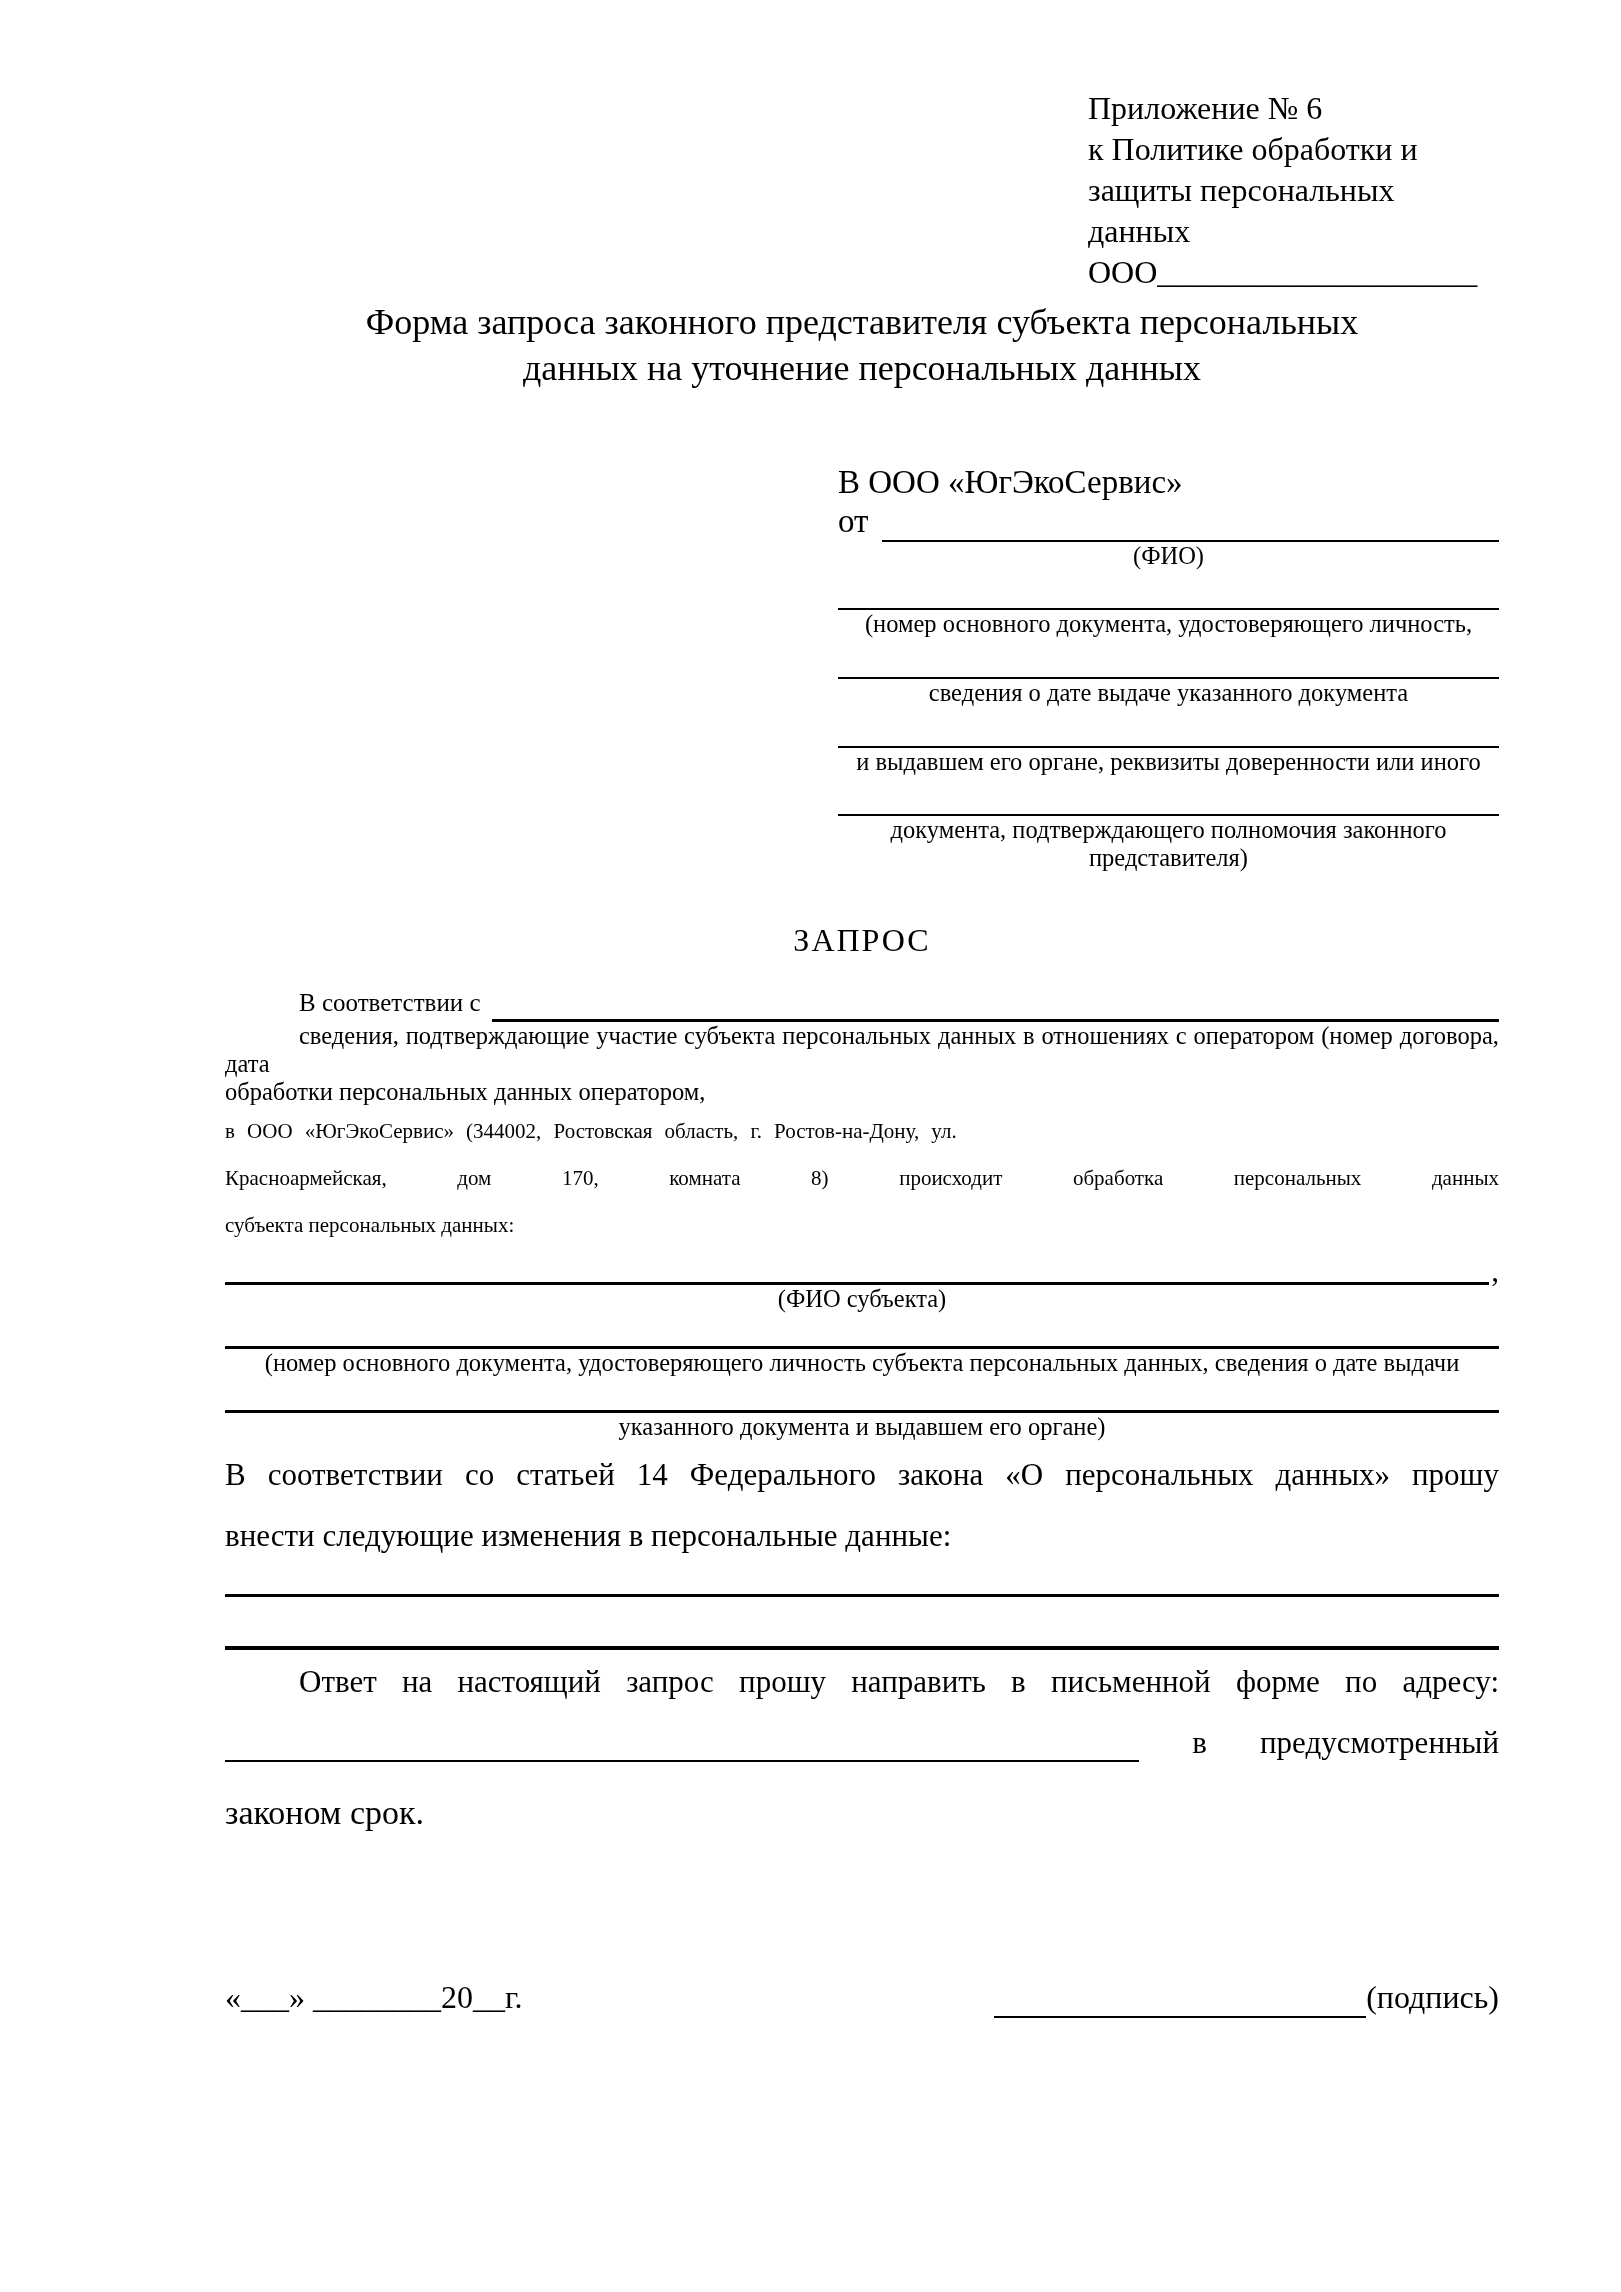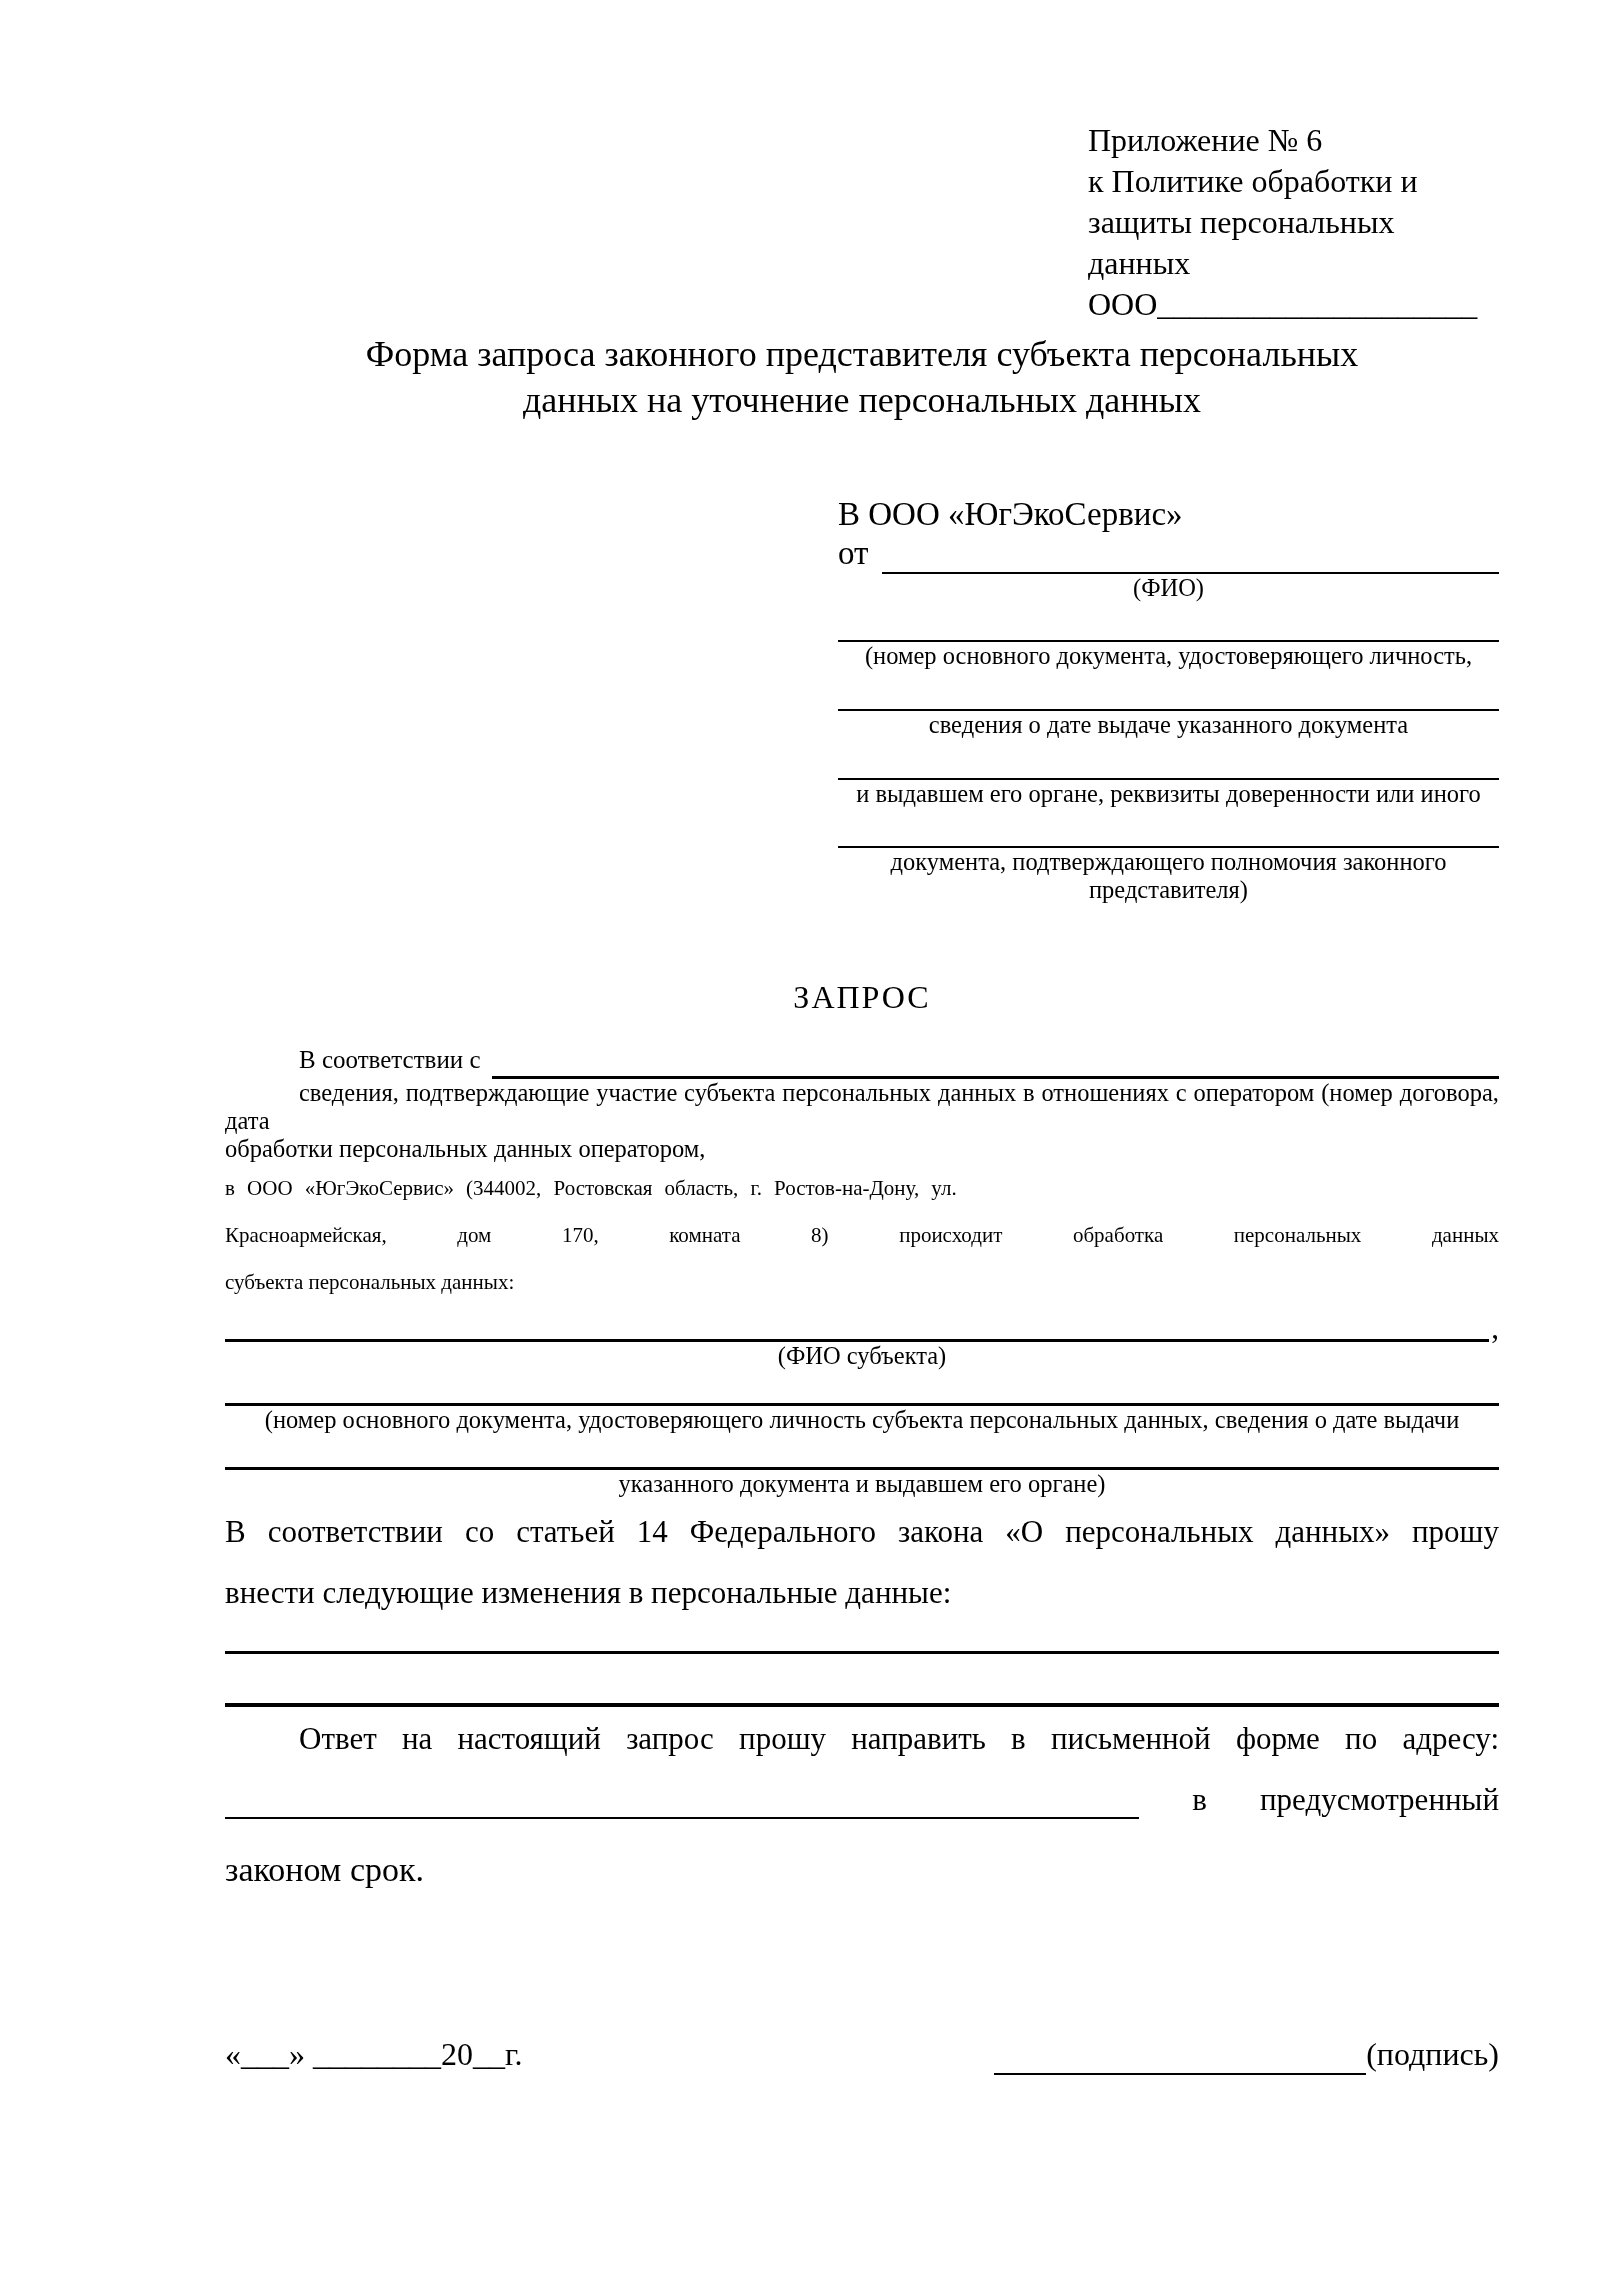--- a/index.html
+++ b/index.html
@@ -2,39 +2,39 @@
 <html lang="ru"><head>
 <meta charset="utf-8">
 <style>
   html,body{margin:0;padding:0;background:#ffffff;}
   .page{
     position:relative;
     width:1621px;height:2176px;
     background:#fff;color:#000;
     font-family:"Liberation Serif","DejaVu Serif",serif;
     box-sizing:border-box;
-    padding:120px 122px 0 225px;
+    padding:88px 122px 0 225px;
     overflow:hidden;
   }
   
   .annex{margin-left:863px;font-size:32px;line-height:41px;}
   
   .title{margin-top:5.9px;text-align:center;font-weight:normal;font-size:36px;line-height:46px;}
   
   .addr{margin-left:613px;margin-top:71px;font-size:33px;line-height:41px;}
   .from-row{display:flex;height:39px;align-items:flex-end;}
   .from-row .fill{flex:1;margin-left:13.7px;}
   .fill{border-bottom:2.9px solid #000;}
   .b3{border-bottom:2.9px solid #000;}
   .b4{border-bottom:3.9px solid #000;}
   .cap{font-size:24.5px;line-height:27.4px;text-align:center;}
   .addr .cap{margin-bottom:13.7px;}
   .addr .blank{height:25.5px;}
   
-  .zapros{margin-top:74px;text-align:center;font-size:32px;line-height:41px;letter-spacing:2px;}
+  .zapros{margin-top:49px;text-align:center;font-size:32px;line-height:41px;letter-spacing:2px;}
   
   .according{display:flex;margin-top:21.6px;font-size:25px;height:39px;align-items:flex-end;}
   .according .lbl{line-height:39px;}
   .according .ind{width:74px;}
   .according .fill{flex:1;margin-left:11.8px;border-bottom:3.9px solid #000;}
   
   .fineprint{font-size:24.5px;line-height:28px;}
   .ind1{text-indent:74px;}
   .jl{text-align:justify;text-align-last:justify;}
   

